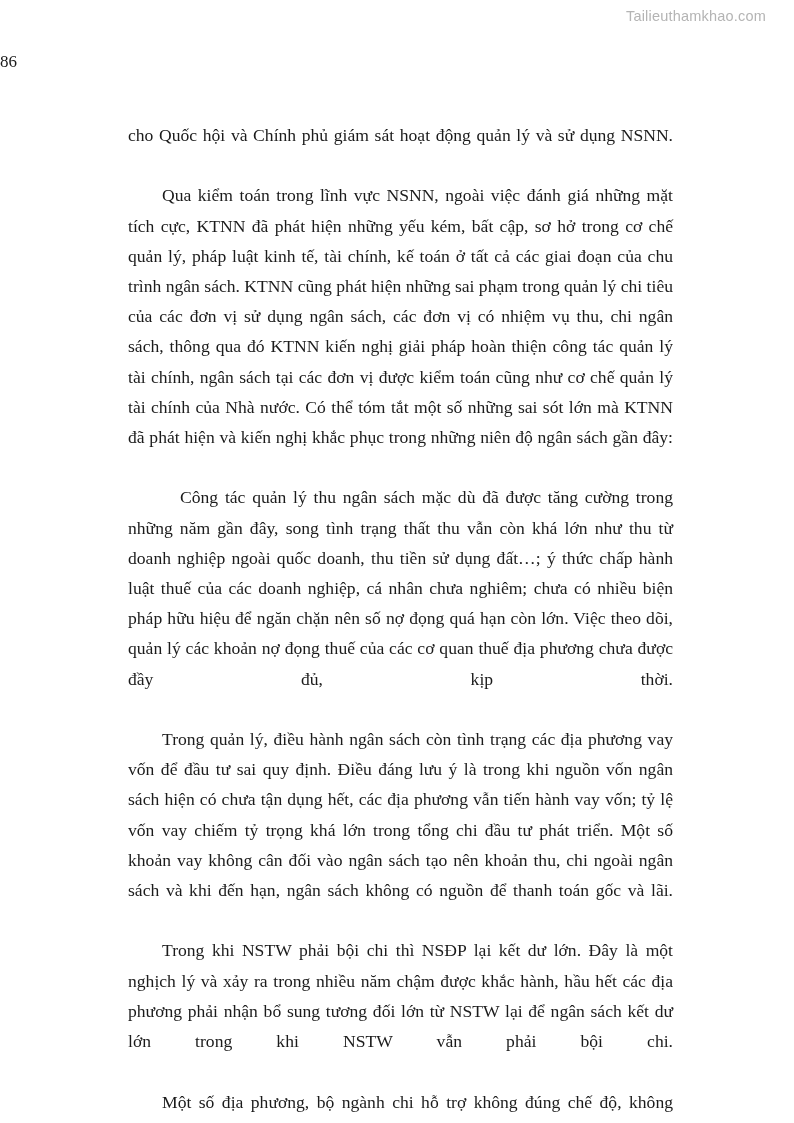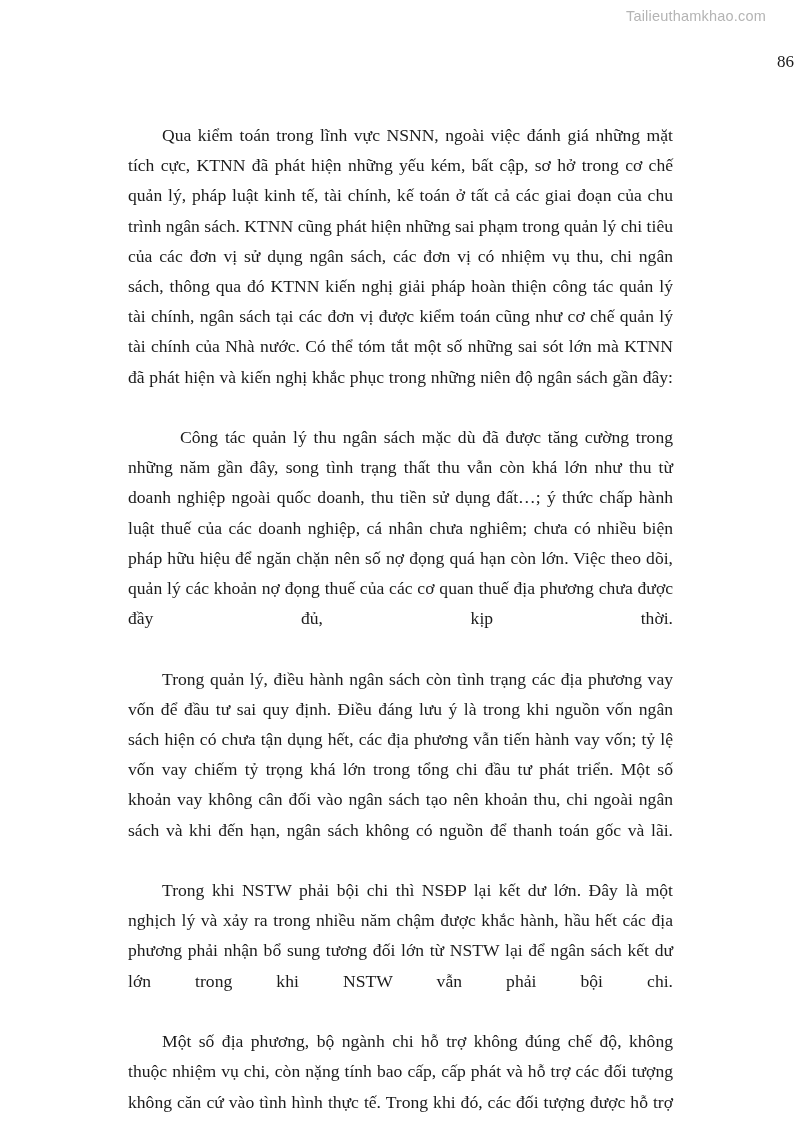--- a/index.html
+++ b/index.html
@@ -27,21 +27,21 @@
     letter-spacing: 0.2px;
     color: #b4b4b4;
     white-space: nowrap;
     user-select: none;
   }
   .page-number {
     position: absolute;
     top: 52px;
     left: 0;
     width: 794px;
-    text-align: right;
+    text-align: left;
     font-size: 17px;
     color: #1a1a1a;
   }
   .content {
     position: absolute;
     left: 128px;
     top: 120px;
     width: 545px;
     font-size: 17.6px;
     line-height: 30.2px;
@@ -74,20 +74,21 @@
 </head>
 <body>
 
 <div class="page">
 
   <div class="watermark">Tailieuthamkhao.com</div>
 
   <div class="page-number">86</div>
 
   <div class="content">
+    <p class="no-indent">cho Quốc hội và Chính phủ giám sát hoạt động quản lý và sử dụng NSNN.</p>
     <p class="indent-normal">Qua kiểm toán trong lĩnh vực NSNN, ngoài việc đánh giá những mặt tích cực, KTNN đã phát hiện những yếu kém, bất cập, sơ hở trong cơ chế quản lý, pháp luật kinh tế, tài chính, kế toán ở tất cả các giai đoạn của chu trình ngân sách. KTNN cũng phát hiện những sai phạm trong quản lý chi tiêu của các đơn vị sử dụng ngân sách, các đơn vị có nhiệm vụ thu, chi ngân sách, thông qua đó KTNN kiến nghị giải pháp hoàn thiện công tác quản lý tài chính, ngân sách tại các đơn vị được kiểm toán cũng như cơ chế quản lý tài chính của Nhà nước. Có thể tóm tắt một số những sai sót lớn mà KTNN đã phát hiện và kiến nghị khắc phục trong những niên độ ngân sách gần đây:</p>
     <p class="indent-wide">Công tác quản lý thu ngân sách mặc dù đã được tăng cường trong những năm gần đây, song tình trạng thất thu vẫn còn khá lớn như thu từ doanh nghiệp ngoài quốc doanh, thu tiền sử dụng đất…; ý thức chấp hành luật thuế của các doanh nghiệp, cá nhân chưa nghiêm; chưa có nhiều biện pháp hữu hiệu để ngăn chặn nên số nợ đọng quá hạn còn lớn. Việc theo dõi, quản lý các khoản nợ đọng thuế của các cơ quan thuế địa phương chưa được đầy đủ, kịp thời.</p>
     <p class="indent-normal">Trong quản lý, điều hành ngân sách còn tình trạng các địa phương vay vốn để đầu tư sai quy định. Điều đáng lưu ý là trong khi nguồn vốn ngân sách hiện có chưa tận dụng hết, các địa phương vẫn tiến hành vay vốn; tỷ lệ vốn vay chiếm tỷ trọng khá lớn trong tổng chi đầu tư phát triển. Một số khoản vay không cân đối vào ngân sách tạo nên khoản thu, chi ngoài ngân sách và khi đến hạn, ngân sách không có nguồn để thanh toán gốc và lãi.</p>
     <p class="indent-normal">Trong khi NSTW phải bội chi thì NSĐP lại kết dư lớn. Đây là một nghịch lý và xảy ra trong nhiều năm chậm được khắc hành, hầu hết các địa phương phải nhận bổ sung tương đối lớn từ NSTW lại để ngân sách kết dư lớn trong khi NSTW vẫn phải bội chi.</p>
     <p class="indent-normal">Một số địa phương, bộ ngành chi hỗ trợ không đúng chế độ, không thuộc nhiệm vụ chi, còn nặng tính bao cấp, cấp phát và hỗ trợ các đối tượng không căn cứ vào tình hình thực tế. Trong khi đó, các đối tượng được hỗ trợ lại sử dụng vốn được</p>
   </div>
 
 </div>
 
 </body></html>

